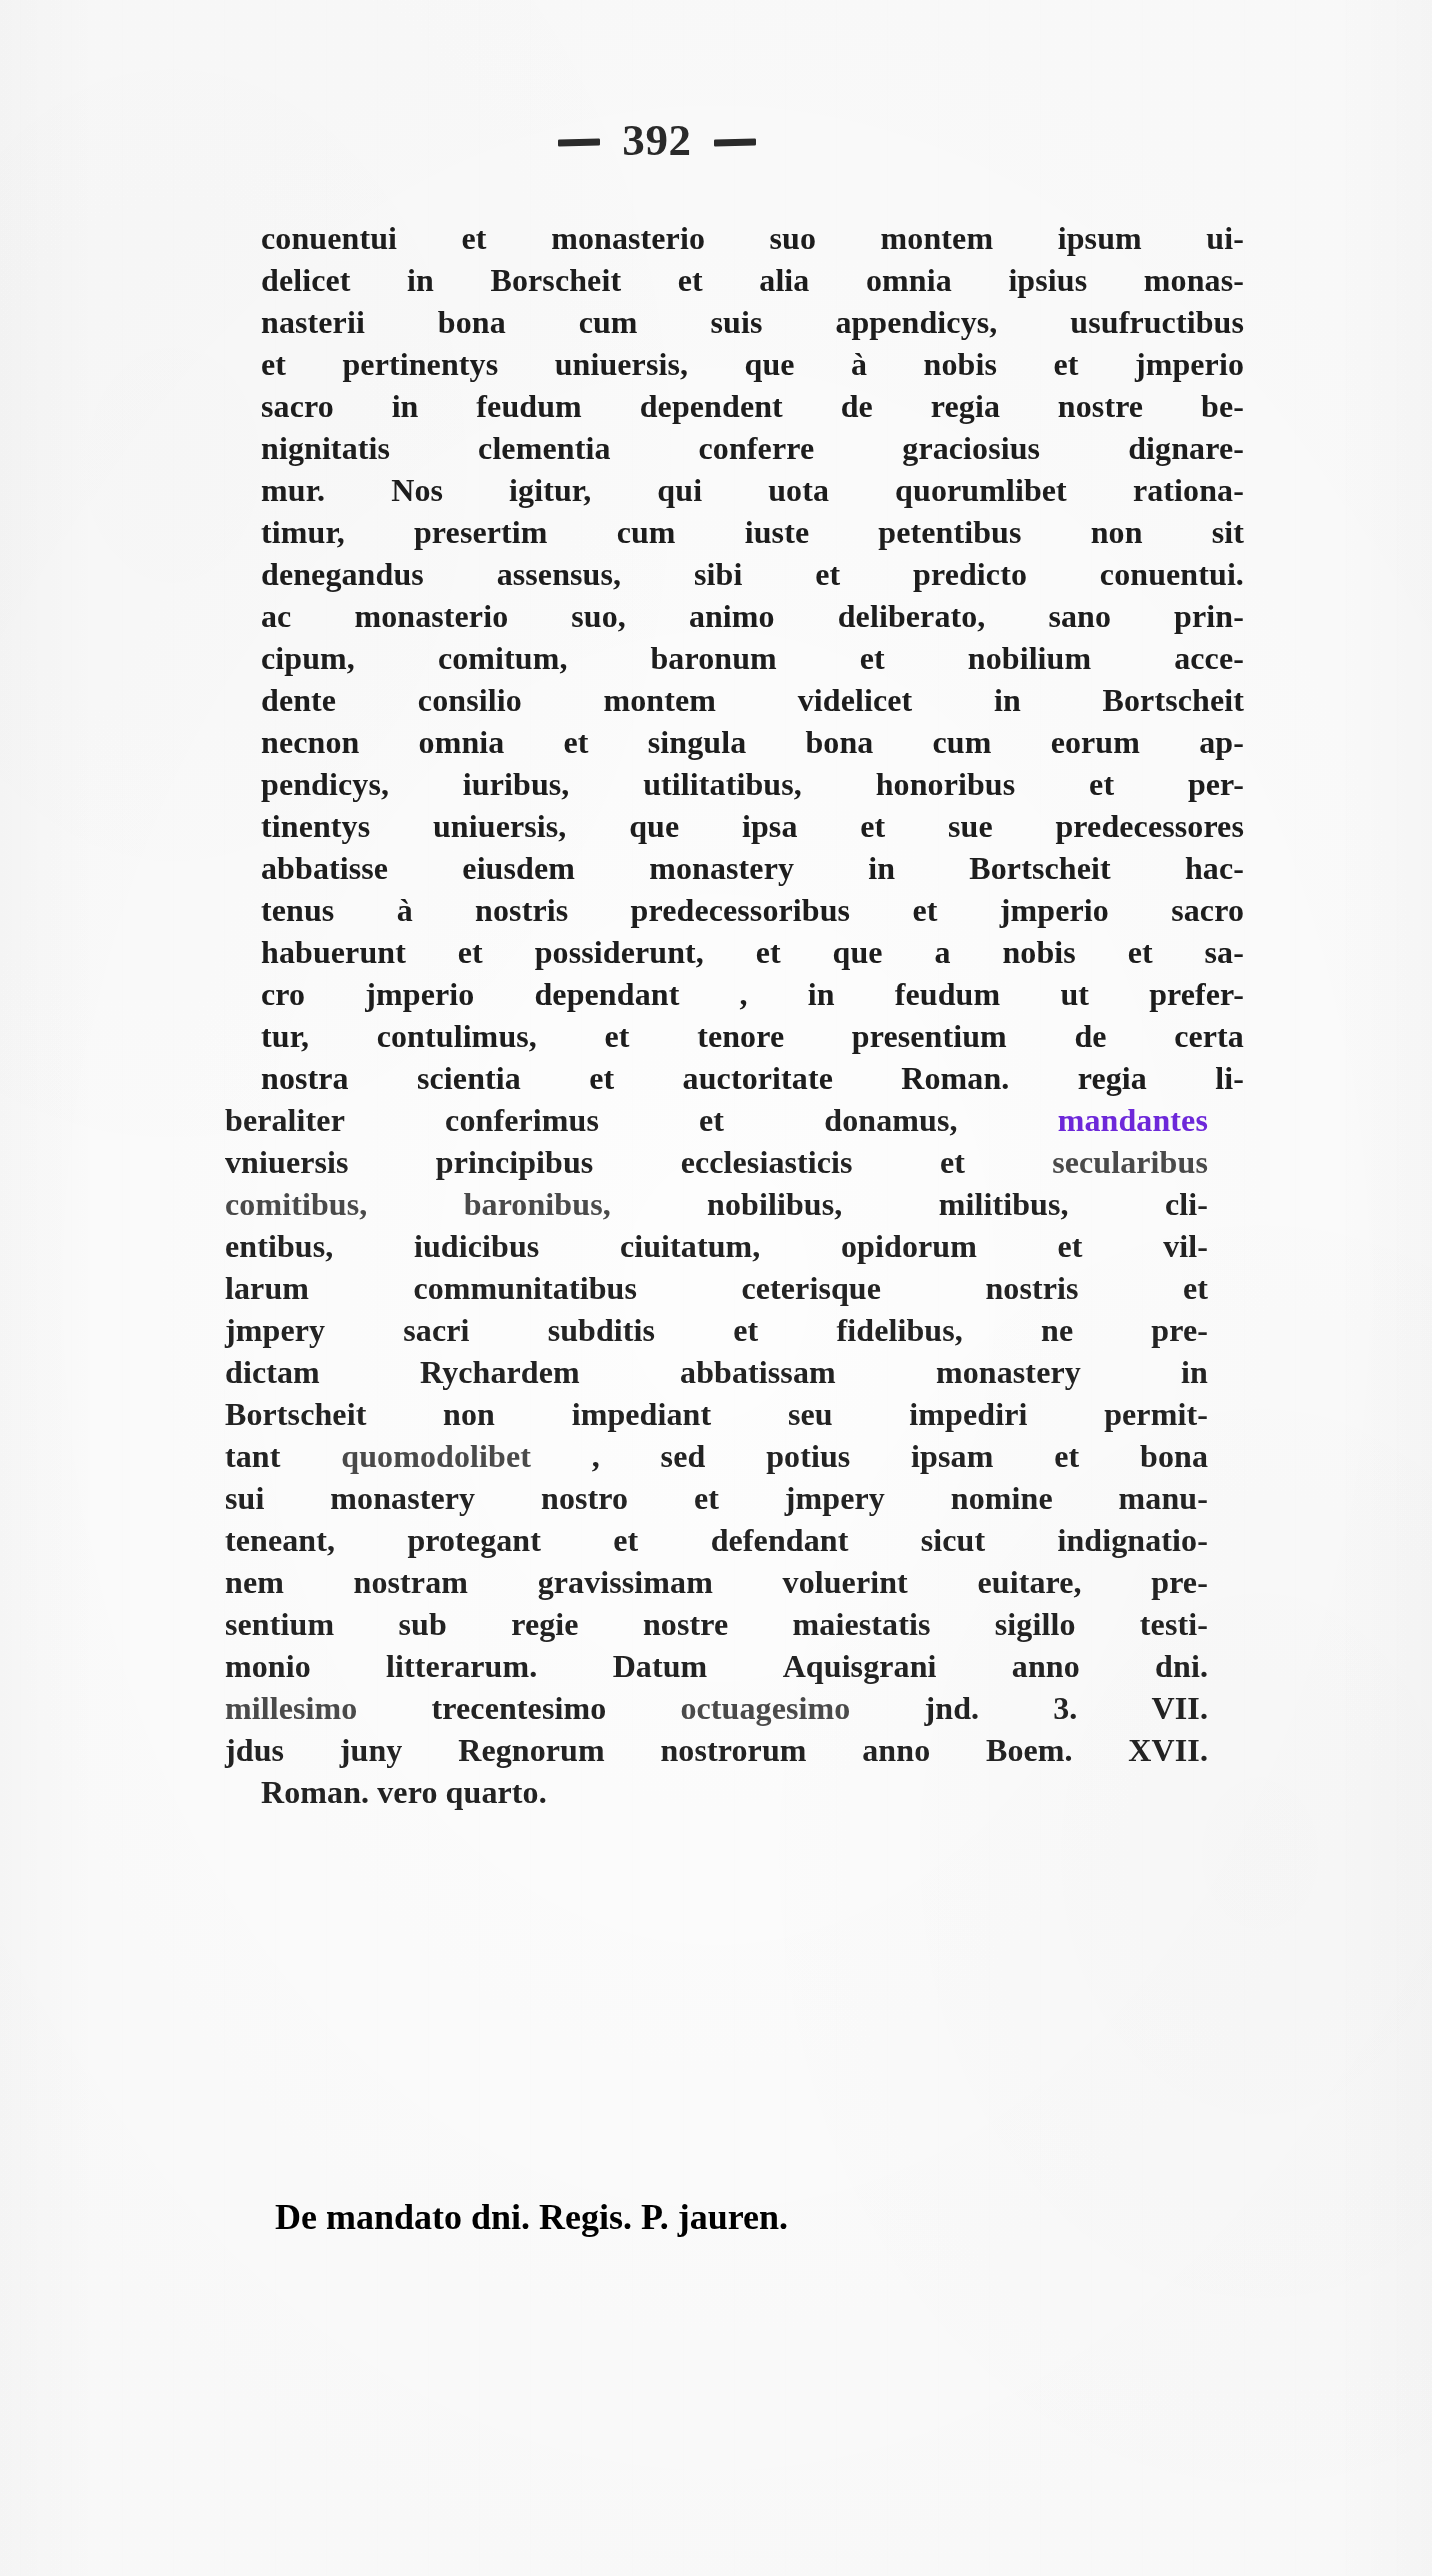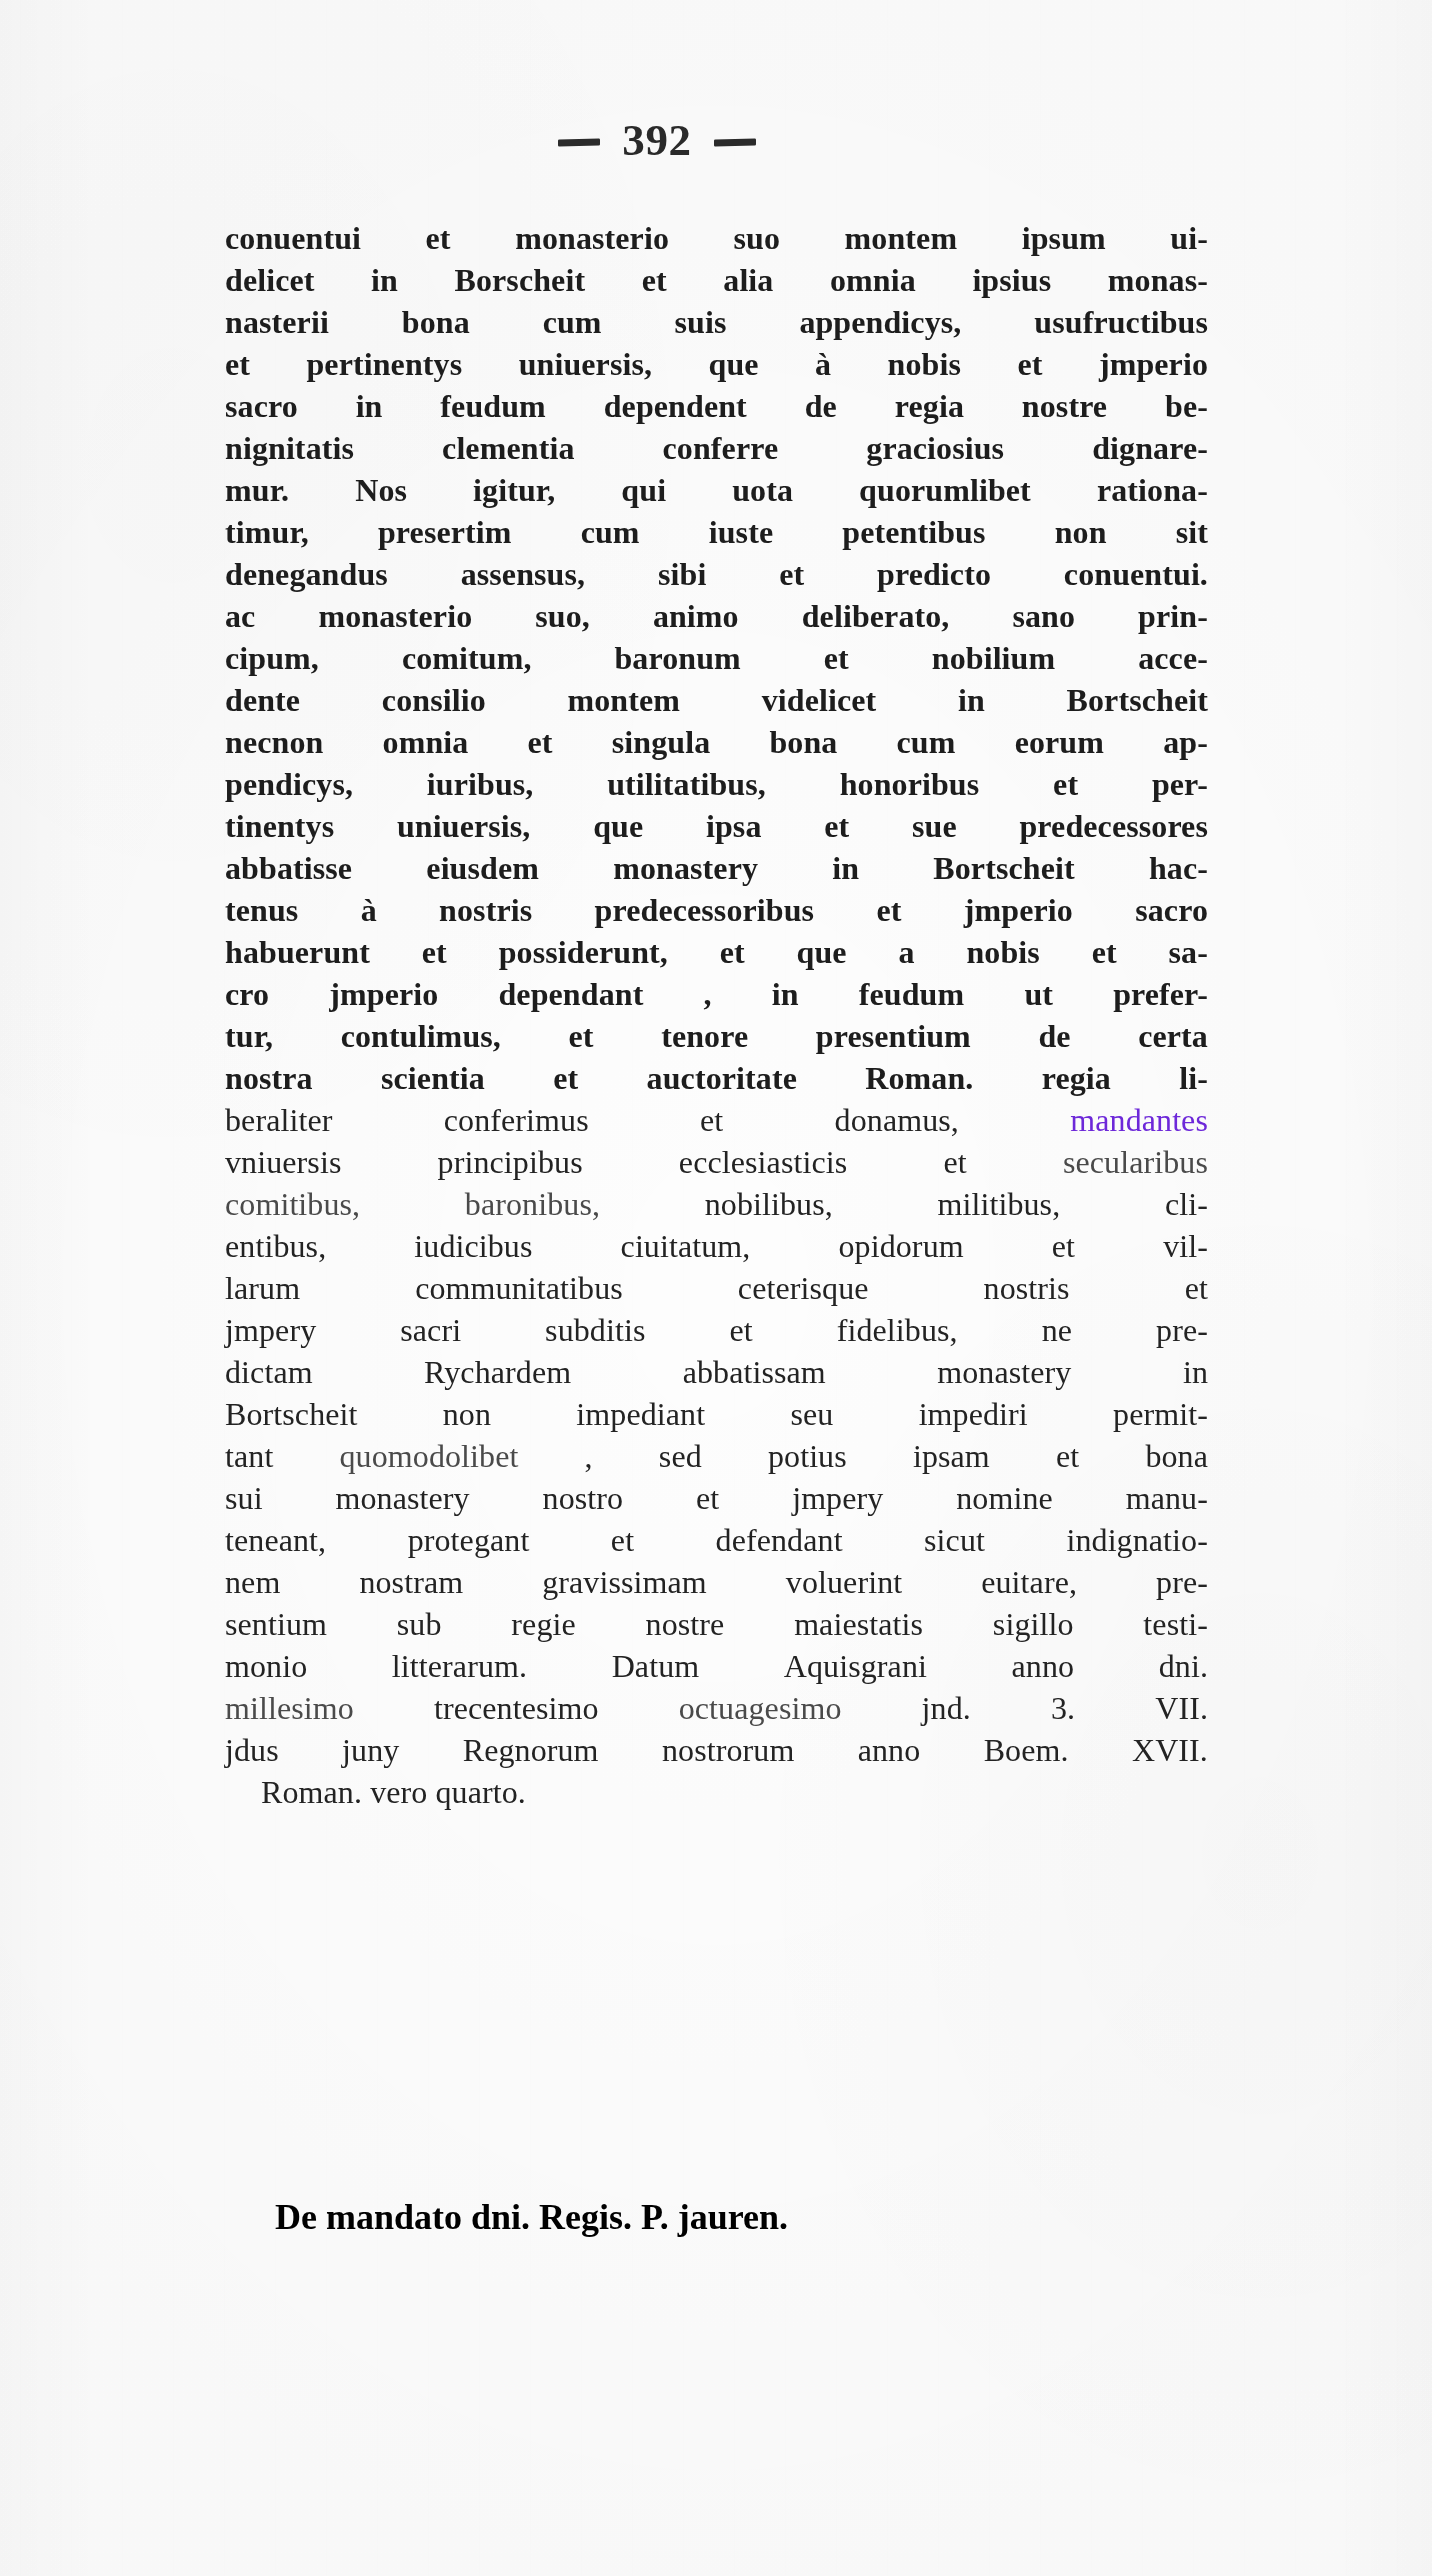--- a/index.html
+++ b/index.html
@@ -92,20 +92,21 @@
     display: flex;
     width: 100%;
     font-size: 32px;
     line-height: 1;
     height: 42px;
     align-items: baseline;
     color: #262626;
     white-space: pre;
     letter-spacing: 0.1px;
     font-family: "Liberation Serif", "DejaVu Serif", serif;
+    font-weight: bold;
   }
 
   
   .line.justify {
     justify-content: space-between;
   }
 
   .line.flush {
     justify-content: flex-start;
     margin-left: 36px;
@@ -122,20 +123,21 @@
   }
 
   .line .w.semifaded {
     color: #4a4a4a;
   }
 
   
   .line.heavy {
     color: #1d1d1d;
     font-weight: 600;
+    margin-left: 36px;
   }
 
   .line.semiheavy {
     color: #232323;
   }
 
   
   #closing-line {
     position: absolute;
     top: 2199px;

